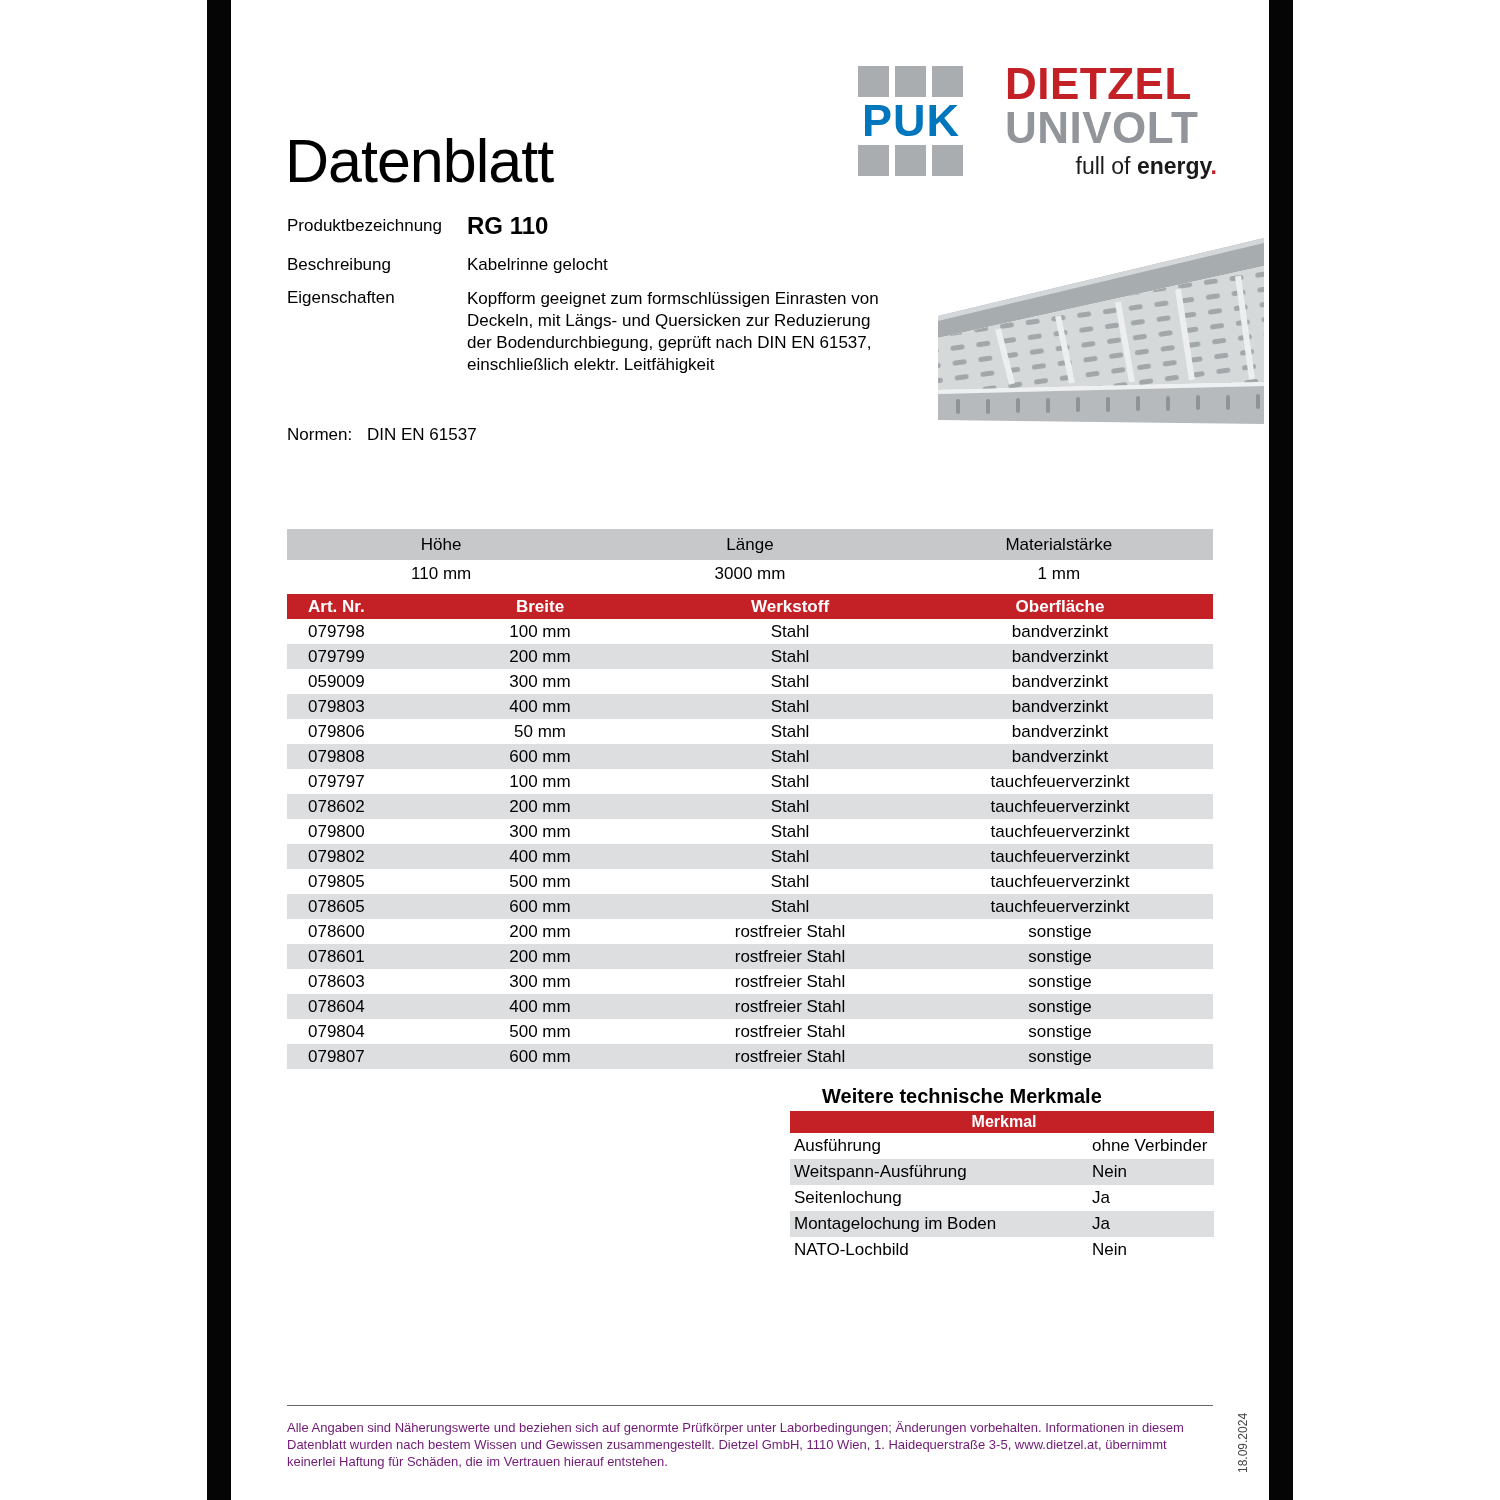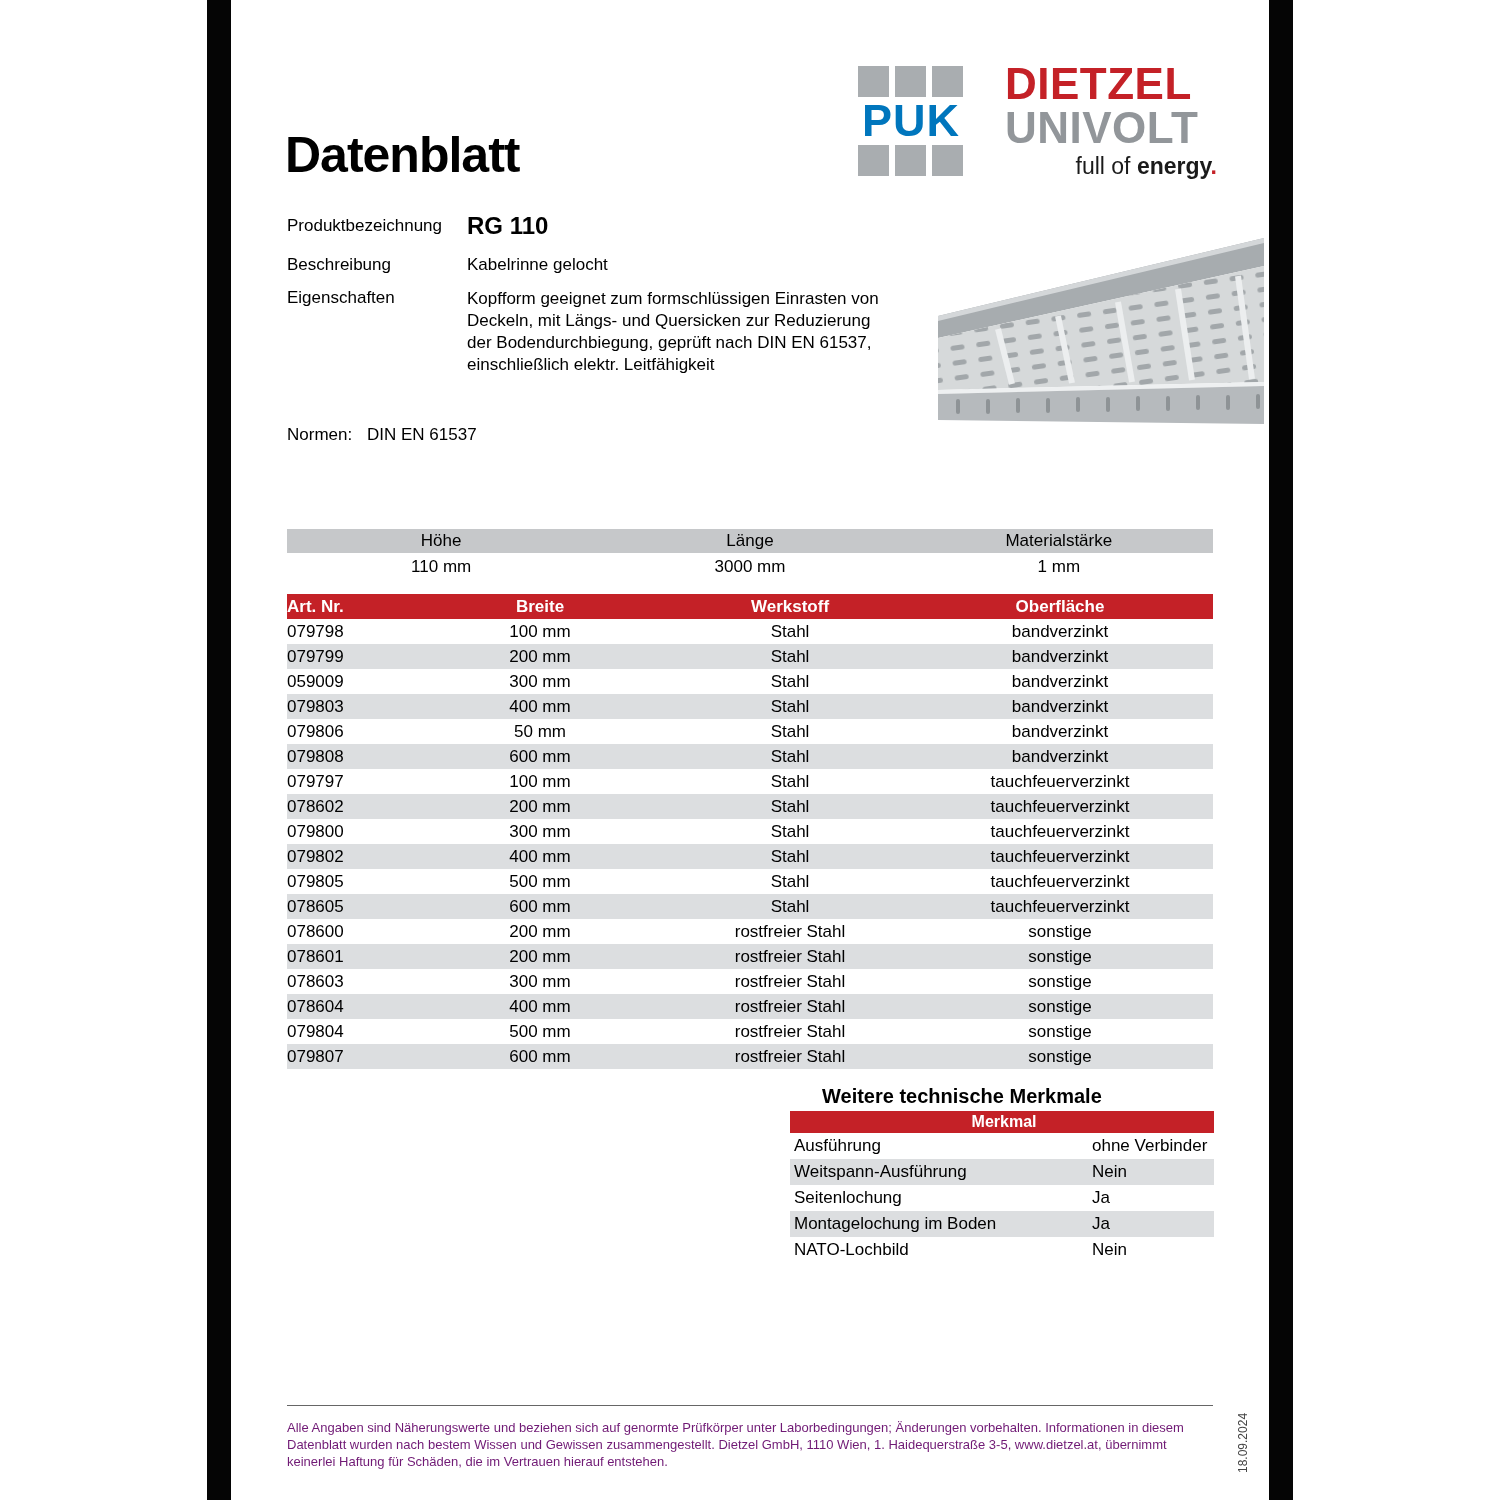--- a/index.html
+++ b/index.html
@@ -5,21 +5,21 @@
   * { margin:0; padding:0; box-sizing:border-box; }
   html,body { background:#ffffff; }
   .page {
     position:relative; width:1500px; height:1500px; background:#ffffff;
     font-family:"Liberation Sans", sans-serif; color:#000; overflow:hidden;
   }
   .edge-bar { position:absolute; top:0; height:1500px; width:24px; background:#050505; }
   .edge-left  { left:207px; }
   .edge-right { left:1269px; }
 
-  .title { position:absolute; left:285px; top:126px; font-size:50px; font-weight:bold; letter-spacing:-1px; }
+  .title { position:absolute; left:285px; top:126px; font-size:61px; font-weight:normal; letter-spacing:-1px; }
 
   
   .puk { position:absolute; left:858px; top:66px; width:106px; }
   .puk-row { display:flex; gap:6px; }
   .puk-sq { width:31px; height:31px; background:var(--square-gray, #a9adb0); }
   .puk-text {
     height:40px; margin:4px 0; display:flex; align-items:center; justify-content:center;
     color:var(--puk-blue, #0076bd); font-weight:bold; font-size:45px; letter-spacing:1px;
   }
 
@@ -38,27 +38,27 @@
   .r2  { top:255px; } .r2v { top:255px; }
   .r3  { top:288px; } .r3v { top:288px; }
   .r4  { top:425px; } .r4v { top:425px; left:367px; }
   .product-name { font-weight:bold; font-size:24px; }
   .props { width:412px; line-height:22px; }
 
   .product-photo { position:absolute; left:928px; top:224px; width:345px; height:220px; }
 
   
   .dims { position:absolute; left:287px; top:529px; width:926px; border-collapse:collapse; table-layout:fixed; font-size:17px; }
-  .dims th { background:var(--dims-header-gray, #c6c8ca); font-weight:normal; height:24px; text-align:center; }
+  .dims th { background:var(--dims-header-gray, #c6c8ca); font-weight:normal; height:31px; text-align:center; }
   .dims td { height:27px; text-align:center; background:#fff; }
 
   
   .articles { position:absolute; left:287px; top:594px; width:926px; border-collapse:collapse; table-layout:fixed; font-size:17px; }
   .articles th { background:var(--accent-red, #c42127); color:#fff; font-weight:bold; height:25px; text-align:center; }
-  .articles th:first-child, .articles td:first-child { text-align:left; padding-left:0; }
+  .articles th:first-child, .articles td:first-child { text-align:left; padding-left:21px; }
   .articles td { height:25px; text-align:center; }
   .articles tr.alt td { background:var(--row-alt-gray, #dcdee0); }
 
   
   .merk-title { position:absolute; left:822px; top:1085px; font-size:20px; font-weight:bold; }
   .merk { position:absolute; left:790px; top:1111px; width:424px; border-collapse:collapse; table-layout:fixed; font-size:17px; }
   .merk th { background:var(--accent-red, #c42127); color:#fff; font-weight:bold; text-align:center; height:22px; padding-left:4px; font-size:16px; }
   .merk td { height:26px; text-align:left; padding-left:4px; }
   .merk td:last-child { padding-left:2px; }
   .merk tr.alt td { background:var(--row-alt-gray, #dcdee0); }

